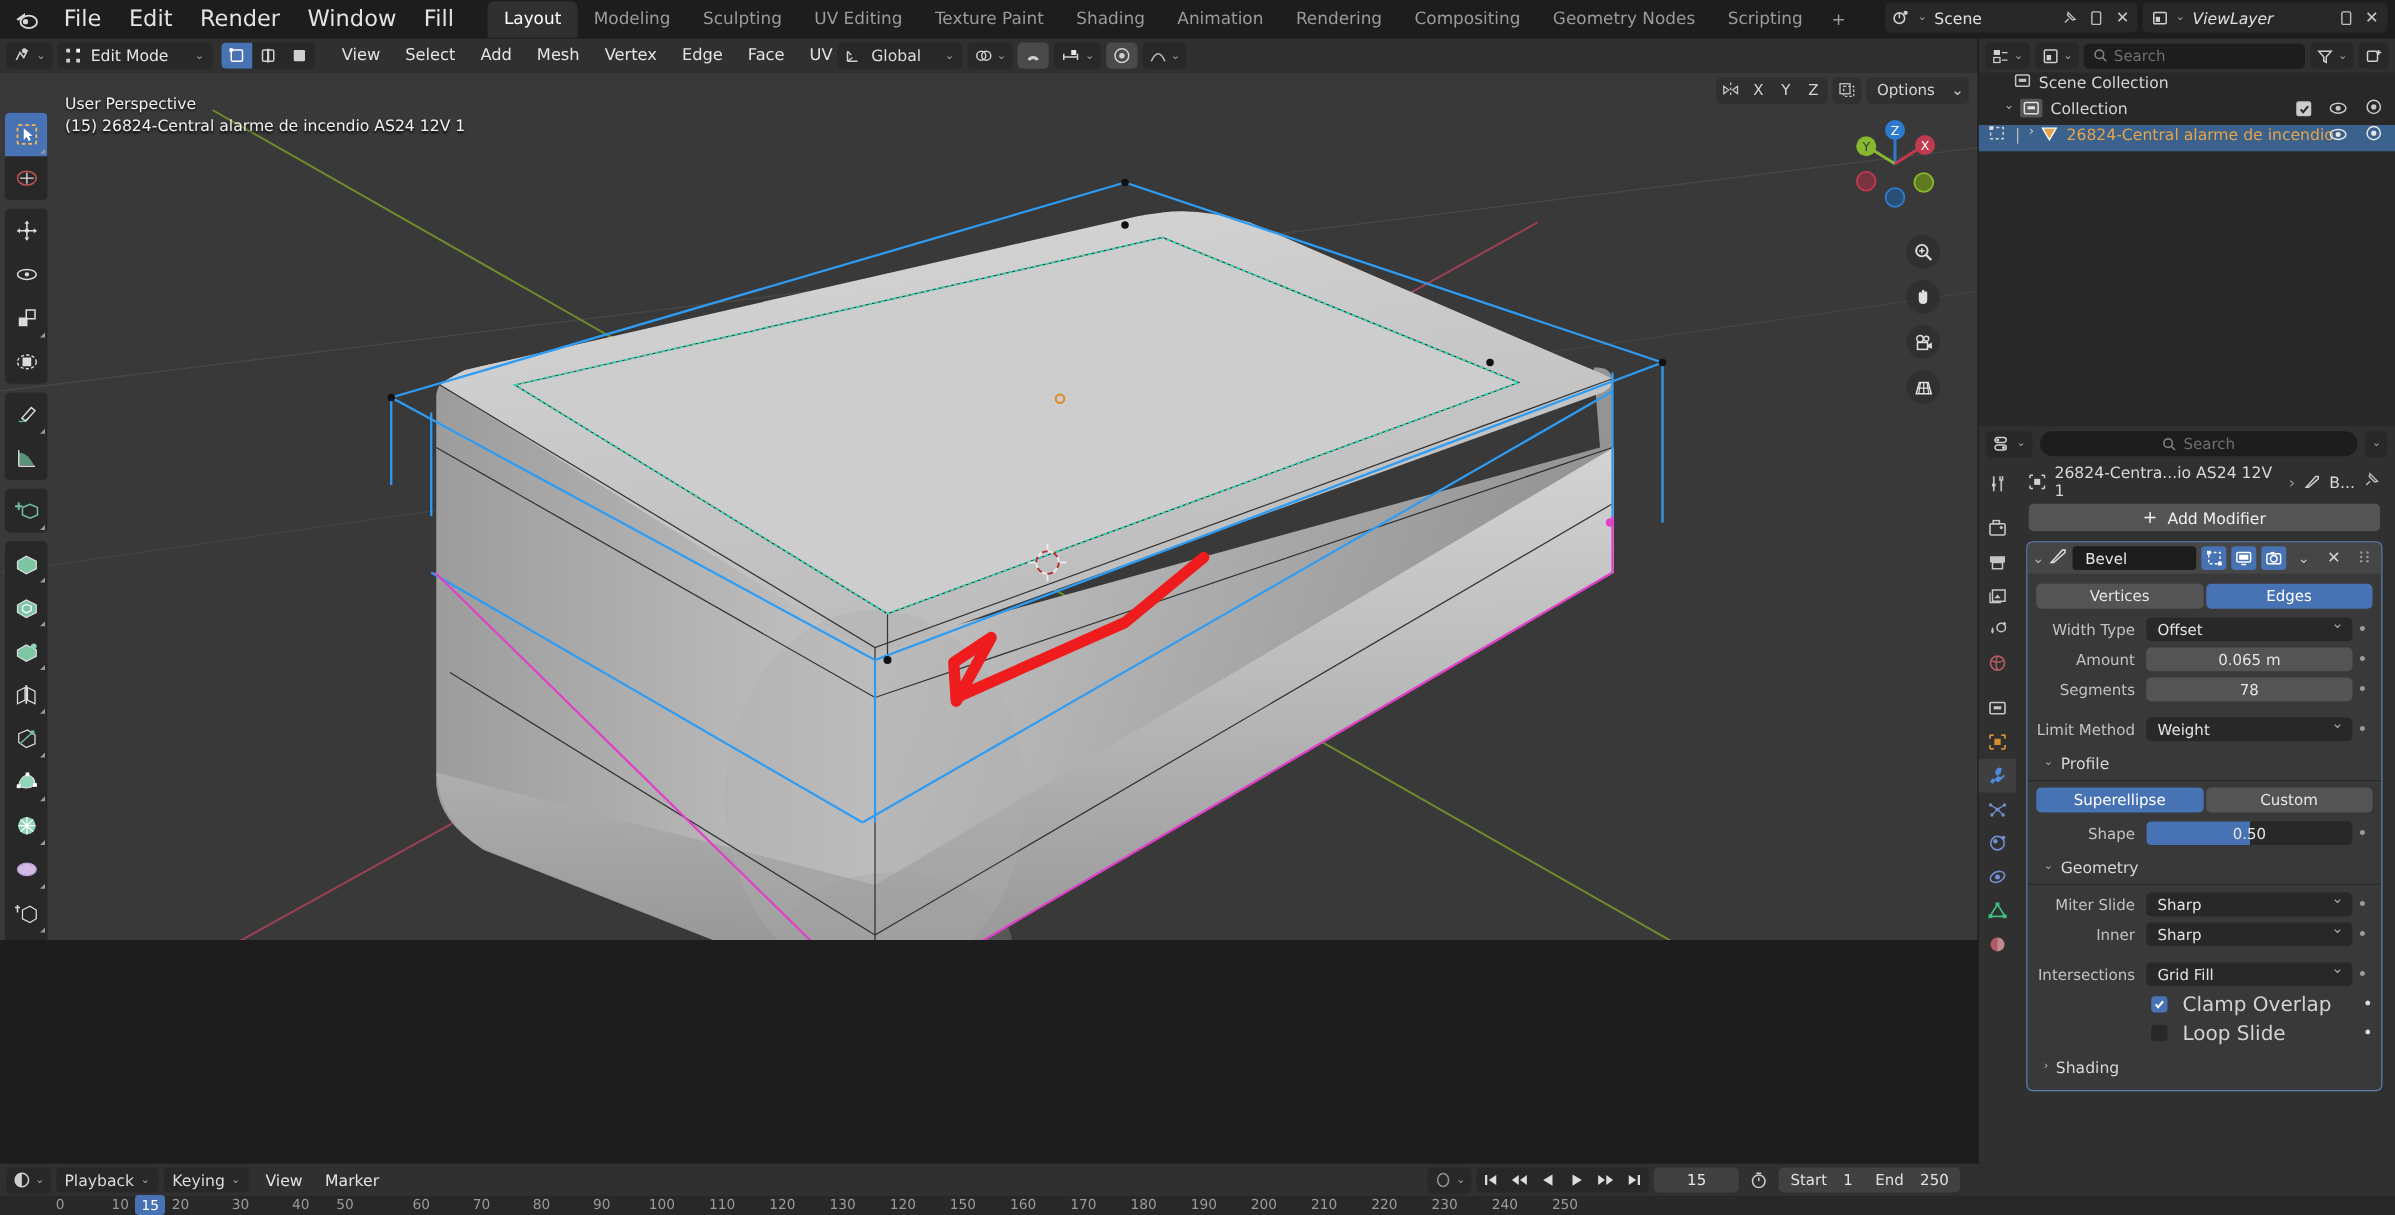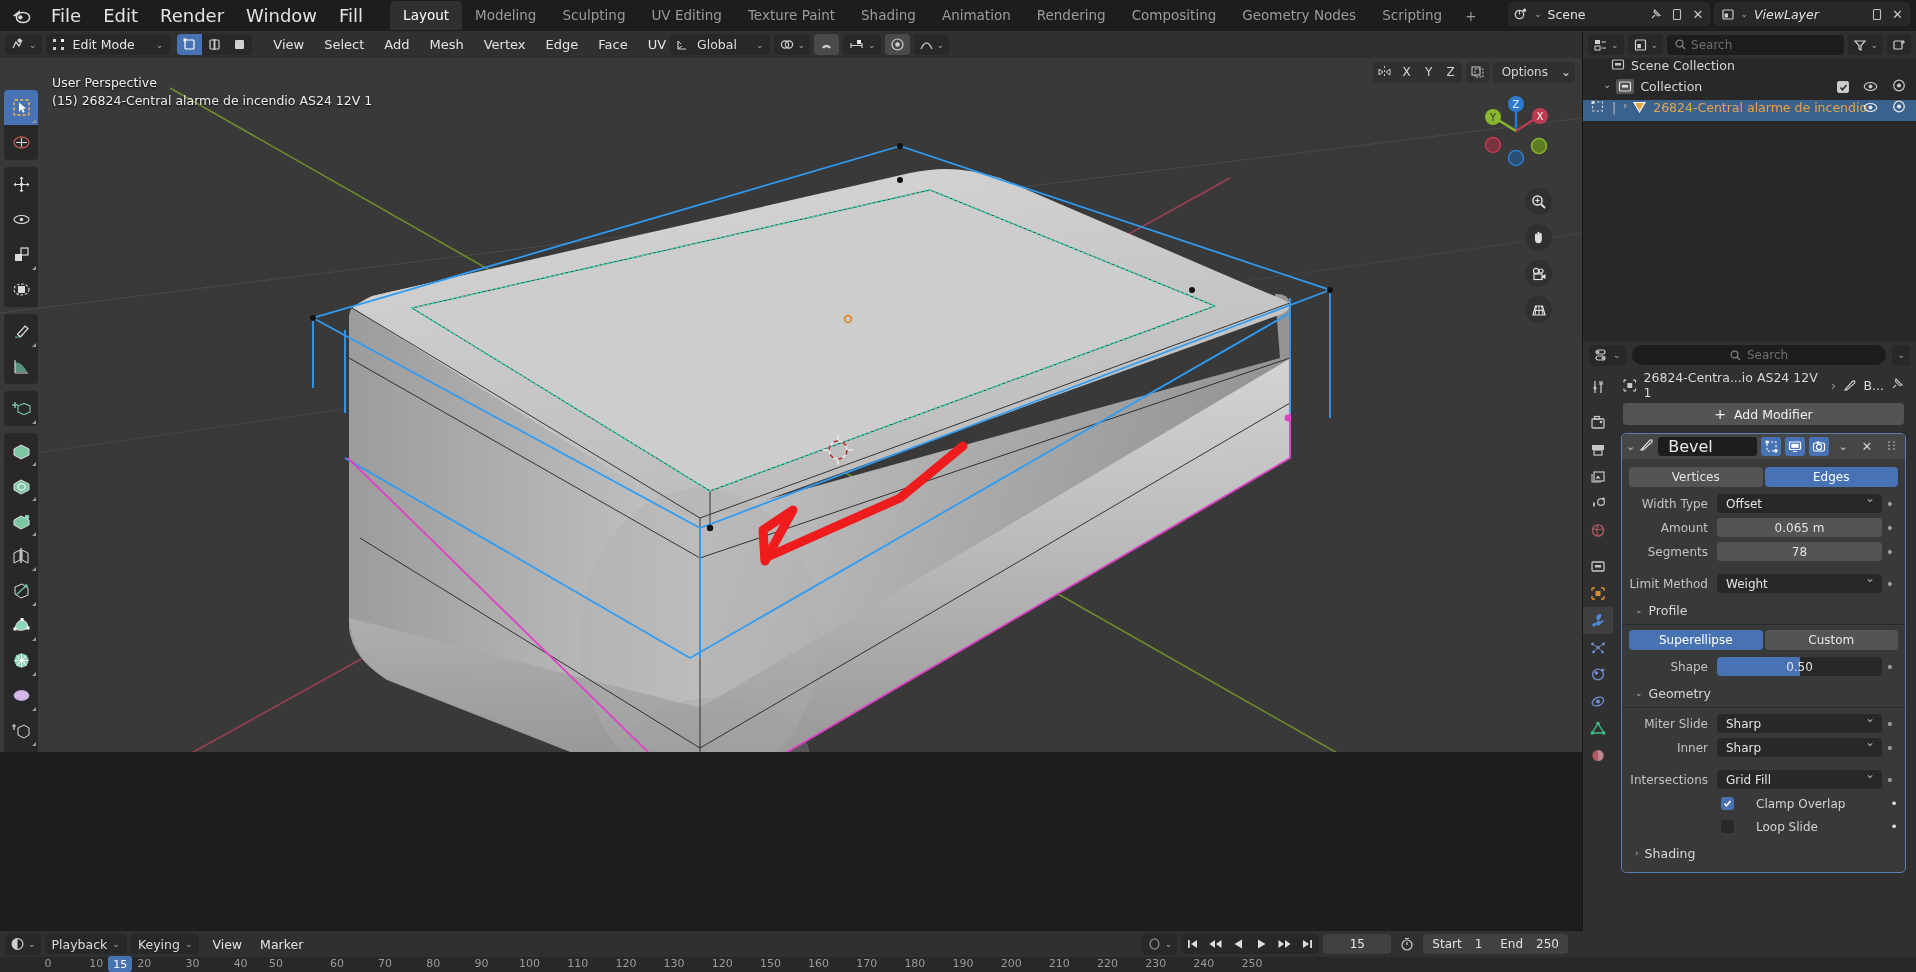--- a/index.html
+++ b/index.html
@@ -116,21 +116,21 @@
   .pr-sep { height: 9px; }
   .pr-body { position: absolute; left: 30px; top: 28px; right: 0; bottom: 0; background: #303030;
     padding: 4px 8px 0 6px; overflow: hidden; }
   .breadcrumb { display: flex; align-items: center; gap: 7px; height: 24px; font-size: 12.5px;
     color: #d8d8d8; padding-left: 4px; }
   .addmod { margin: 6px 4px 8px; height: 22px; background: #545454; border-radius: 4px;
     display: flex; align-items: center; justify-content: center; gap: 8px; font-size: 12.5px; color: #f0f0f0; }
   .modcard { border: 1px solid #5a7fb0; border-radius: 5px; background: #393939; overflow: hidden; margin: 0 2px; }
   .mod-head { height: 25px; background: #464646; display: flex; align-items: center; padding: 0 4px; gap: 4px; }
   .mod-name { flex: 1; height: 19px; background: #1d1d1d; border-radius: 3px; display: flex;
-    align-items: center; padding-left: 10px; font-size: 16px; color: #e8e8e8; }
+    align-items: center; padding-left: 10px; font-size: 12px; color: #e8e8e8; }
   .mod-ic { width: 20px; height: 19px; display: flex; align-items: center; justify-content: center;
     border-radius: 3px; }
   .mod-ic.on { background: #4772b3; }
   .mod-body { padding: 5px 7px 7px 7px; }
   .togrow { display: flex; gap: 2px; margin: 3px 0 6px; text-align: center; }
   .tog { flex: 1; height: 20px; border-radius: 4px; background: #545454; display: flex;
     align-items: center; justify-content: center; font-size: 12px; color: #e6e6e6; }
   .tog.on { background: #4772b3; color: #fff; }
   .row { display: flex; align-items: center; height: 21px; margin-bottom: 3px; }
   .row .lbl { width: 88px; text-align: right; padding-right: 9px; font-size: 12px; color: #c2c2c2; }
@@ -145,21 +145,21 @@
   .slider span { position: relative; z-index: 2; }
   .sect { display: flex; align-items: center; gap: 6px; height: 24px; font-size: 12.5px;
     color: #d8d8d8; padding-left: 6px; margin-top: 4px; }
   .sect .tri { font-size: 9px; color: #b4b4b4; }
   .sectdiv { height: 1px; background: #2a2a2a; margin: 2px -7px 5px; }
   .ckrow { display: flex; align-items: center; height: 21px; margin-bottom: 2px; }
   .ckrow .pad { width: 88px; }
   .ckbox { width: 13px; height: 13px; border-radius: 3px; background: #282828; margin-left: 4px;
     display: flex; align-items: center; justify-content: center; }
   .ckbox.on { background: #4772b3; }
-  .ckrow .cl { font-size: 12px; color: #d2d2d2; margin-left: 22px; flex: 1; }
+  .ckrow .cl { font-size: 16px; color: #d2d2d2; margin-left: 12px; flex: 1; }
 
   
   .timeline { position: absolute; left: 0; top: 931px; width: 1916px; height: 41px; background: #282828; }
   .tl-header { height: 26px; background: #303030; display: flex; align-items: center; padding-left: 5px; gap: 4px; }
   .tl-menu { display: flex; align-items: center; }
   .tl-menu > div { padding: 3px 9px; font-size: 12.5px; color: #e3e3e3; }
   .tl-pill { height: 20px; background: #282828; border-radius: 4px; display: flex; align-items: center;
     padding: 0 7px; gap: 5px; font-size: 12.5px; }
   .tl-right { position: absolute; right: 348px; display: flex; align-items: center; gap: 4px; }
   .tl-transport { display: flex; background: #282828; border-radius: 4px; overflow: hidden; }

